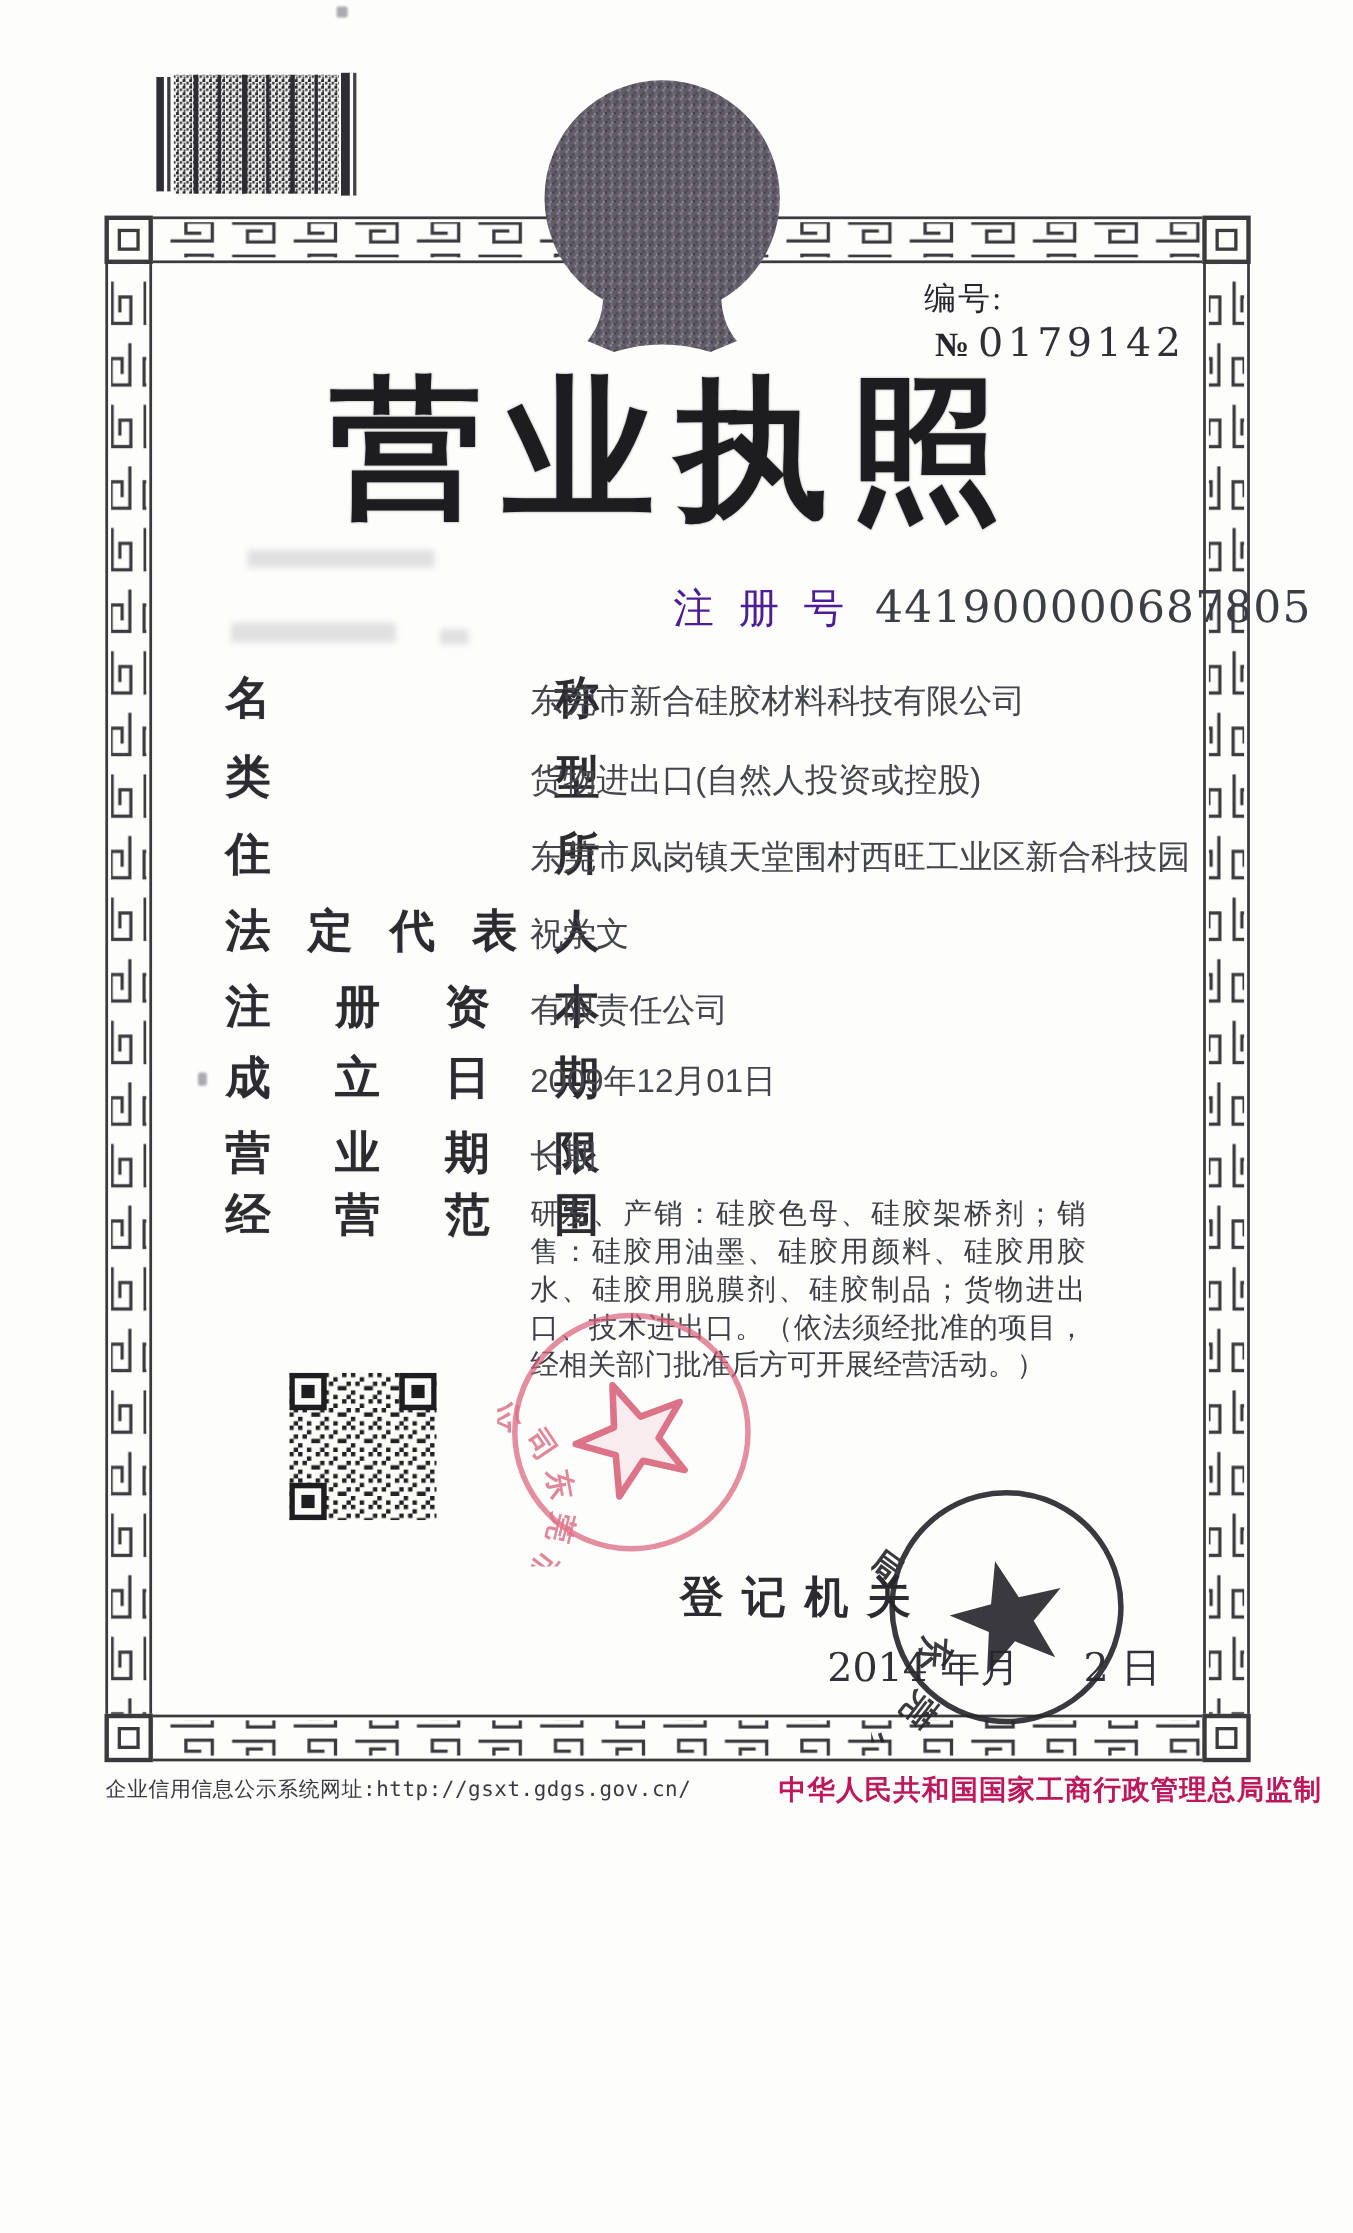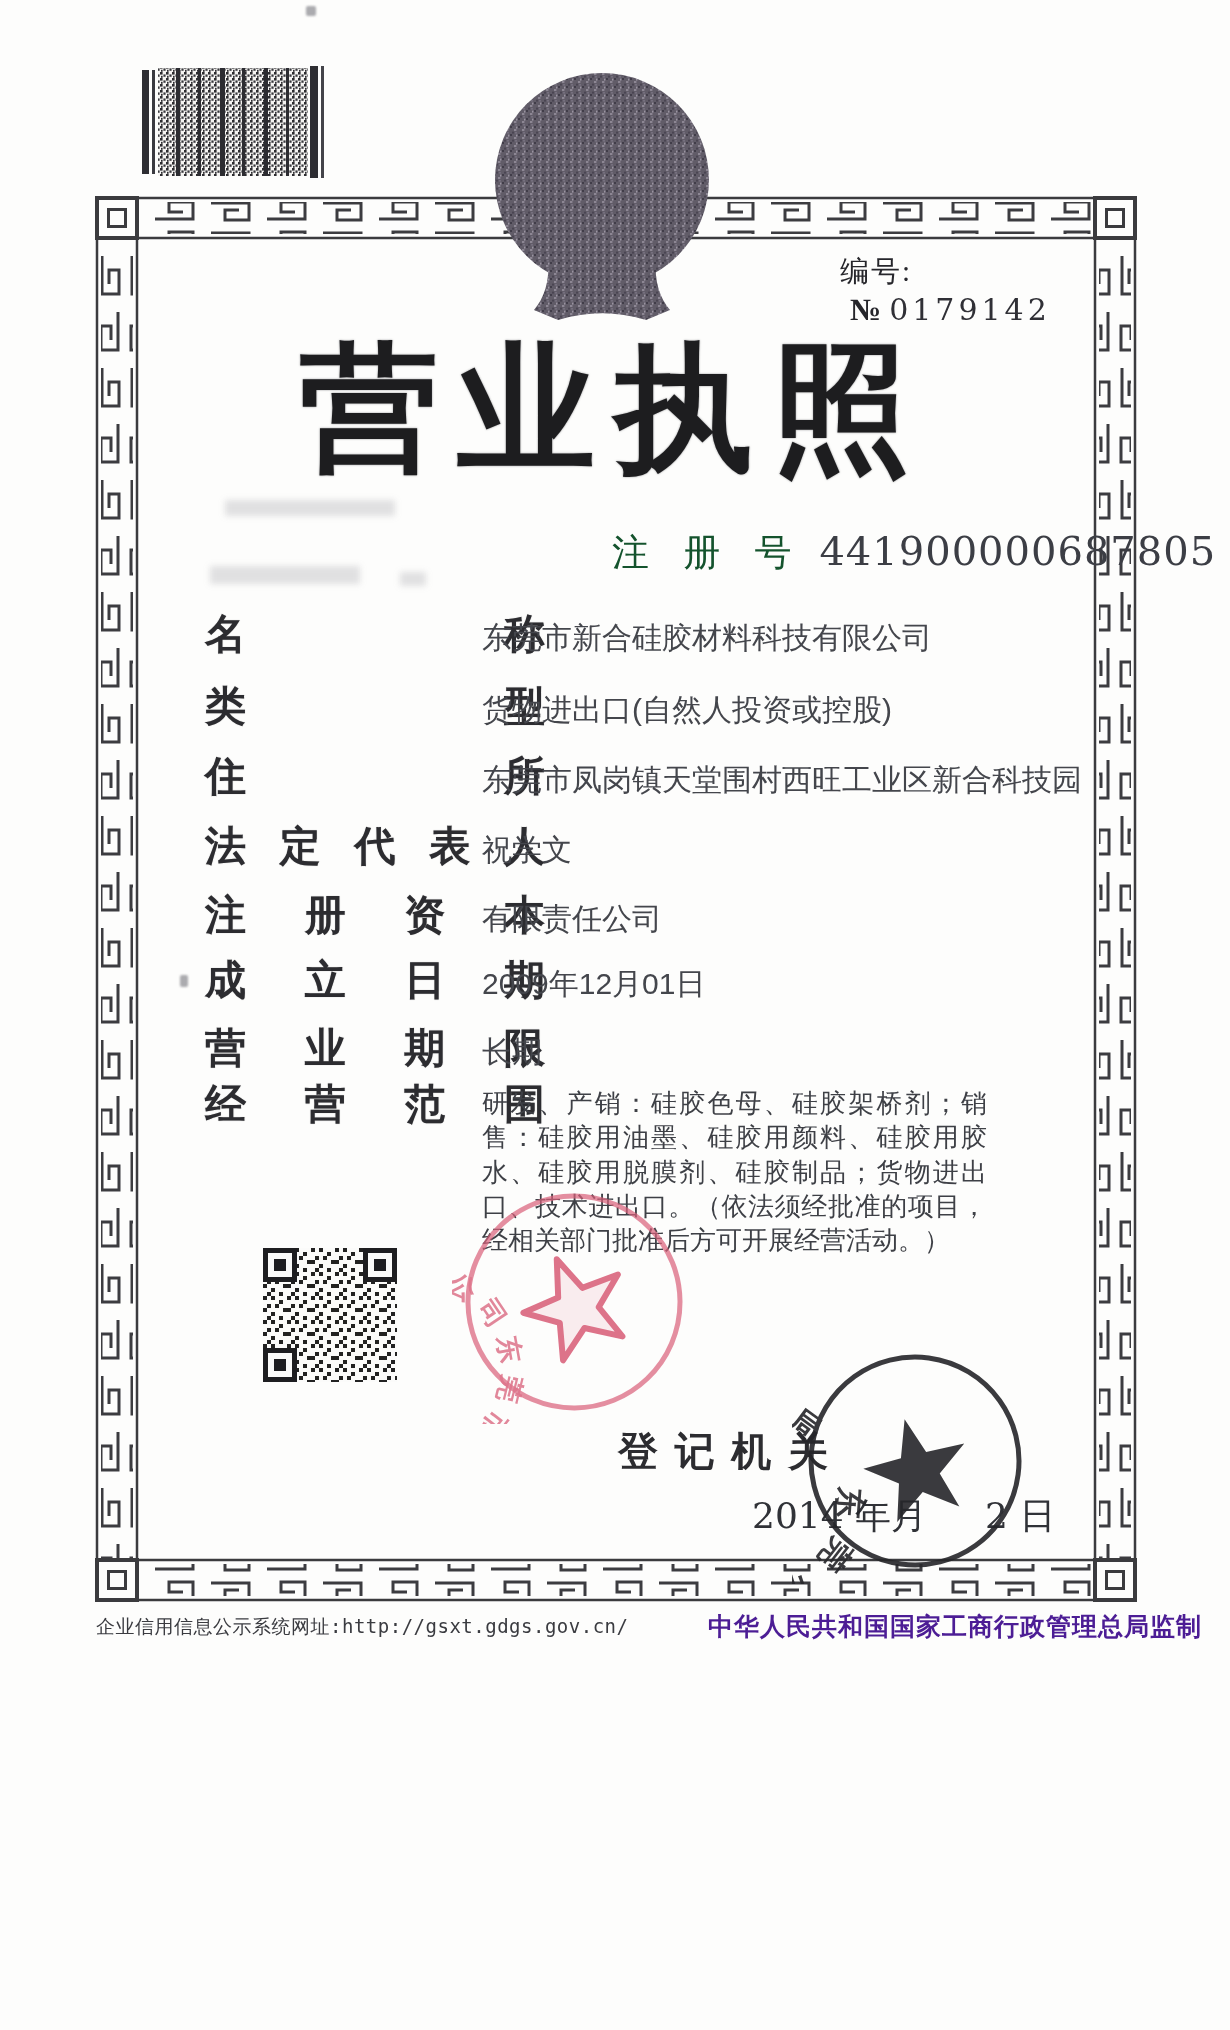--- a/index.html
+++ b/index.html
@@ -9,35 +9,35 @@
     font-family:"Liberation Serif", serif;
     color:#2b2b2e;
   }
   .abs{position:absolute;}
   
   .barcode{left:142px;top:66px;width:186px;height:112px;z-index:2;}
   .emblem{left:486px;top:70px;width:232px;height:252px;z-index:3;}
   
   .serial{left:840px;top:252px;width:280px;z-index:2;font-size:29px;letter-spacing:2px;color:#26262b;}
   .serial .numero{font-weight:bold;font-size:31px;padding:0 6px 0 10px;}
-  .serial .snum{font-family:"DejaVu Serif",serif;font-size:30px;letter-spacing:4px;color:#303036;}
+  .serial .snum{font-family:"DejaVu Serif",serif;font-size:36px;letter-spacing:4px;color:#303036;}
   
   .frame{left:95px;top:196px;z-index:1;}
   .corner{width:44px;height:44px;background:#fdfdfc;border:4px solid #3b3b3e;box-sizing:border-box;z-index:2;
           display:flex;align-items:center;justify-content:center;}
   .corner::after{content:"";width:14px;height:14px;border:3px solid #3b3b3e;}
   
   .title{left:300px;top:336px;width:610px;z-index:2;
          font-family:"Liberation Sans",sans-serif;font-weight:bold;
          font-size:138px;line-height:1.05;color:#1d1d1f;
          text-shadow:0 0 2px rgba(40,40,45,.55);}
   .title[data-justify]{display:flex;justify-content:space-between;}
   
   .regline{left:612px;top:528px;z-index:2;white-space:nowrap;}
-  .regline .rlabel{font-family:Liberation Mono, monospace;font-size:37px;color:#14532d;letter-spacing:6px;}
+  .regline .rlabel{font-family:Liberation Sans, sans-serif;font-size:37px;color:#4c1d95;letter-spacing:6px;}
   .regline .rnum{font-family:"DejaVu Serif",serif;font-size:40px;color:#3c3e45;letter-spacing:1px;padding-left:18px;text-align:center;}
   
   .frow{left:205px;width:900px;z-index:2;display:flex;align-items:flex-start;}
   .flabel{width:340px;flex:0 0 340px;display:flex;justify-content:space-between;
           font-family:"Liberation Sans",sans-serif;font-weight:bold;
           font-size:41px;line-height:1.1;color:#2c2c30;text-shadow:0 0 1px rgba(44,44,48,.4);}
   .fvalue{margin-left:-63px;padding-left:0;font-size:30px;line-height:1.25;color:#44464c;
           font-family:"Liberation Sans",sans-serif;padding-top:7px;white-space:nowrap;}
   .frow.scope .fvalue{white-space:normal;width:505px;font-size:26px;line-height:1.32;
           text-align:justify;padding-top:4px;color:#3e4046;}
@@ -51,21 +51,21 @@
              font-family:"Liberation Sans",sans-serif;font-weight:bold;
              font-size:40px;color:#2c2c30;display:flex;justify-content:space-between;}
   .dateline{left:752px;top:1492px;z-index:3;white-space:nowrap;
             font-family:"DejaVu Serif",serif;font-size:36px;color:#303237;}
   .dateline .dy{}
   .dateline .dm{margin-right:58px;}
   
   .footL{left:96px;top:1614px;z-index:2;font-family:"DejaVu Sans Mono",monospace;
          font-size:19px;color:#3a3b40;letter-spacing:.5px;}
   .footR{left:708px;top:1610px;z-index:2;font-family:"Liberation Sans",sans-serif;font-weight:bold;
-         font-size:25px;color:#4c1d95;letter-spacing:1px;}
+         font-size:25px;color:#be185d;letter-spacing:1px;}
   
   .ghost{background:rgba(110,110,118,.20);filter:blur(3px);z-index:2;}
   .speck{background:rgba(90,90,98,.5);filter:blur(1px);border-radius:2px;z-index:2;}
 </style>
 </head>
 <body>
 
 <div class="page">
 
   <svg class="abs frame" width="1042" height="1406" viewBox="0 0 1042 1406">

